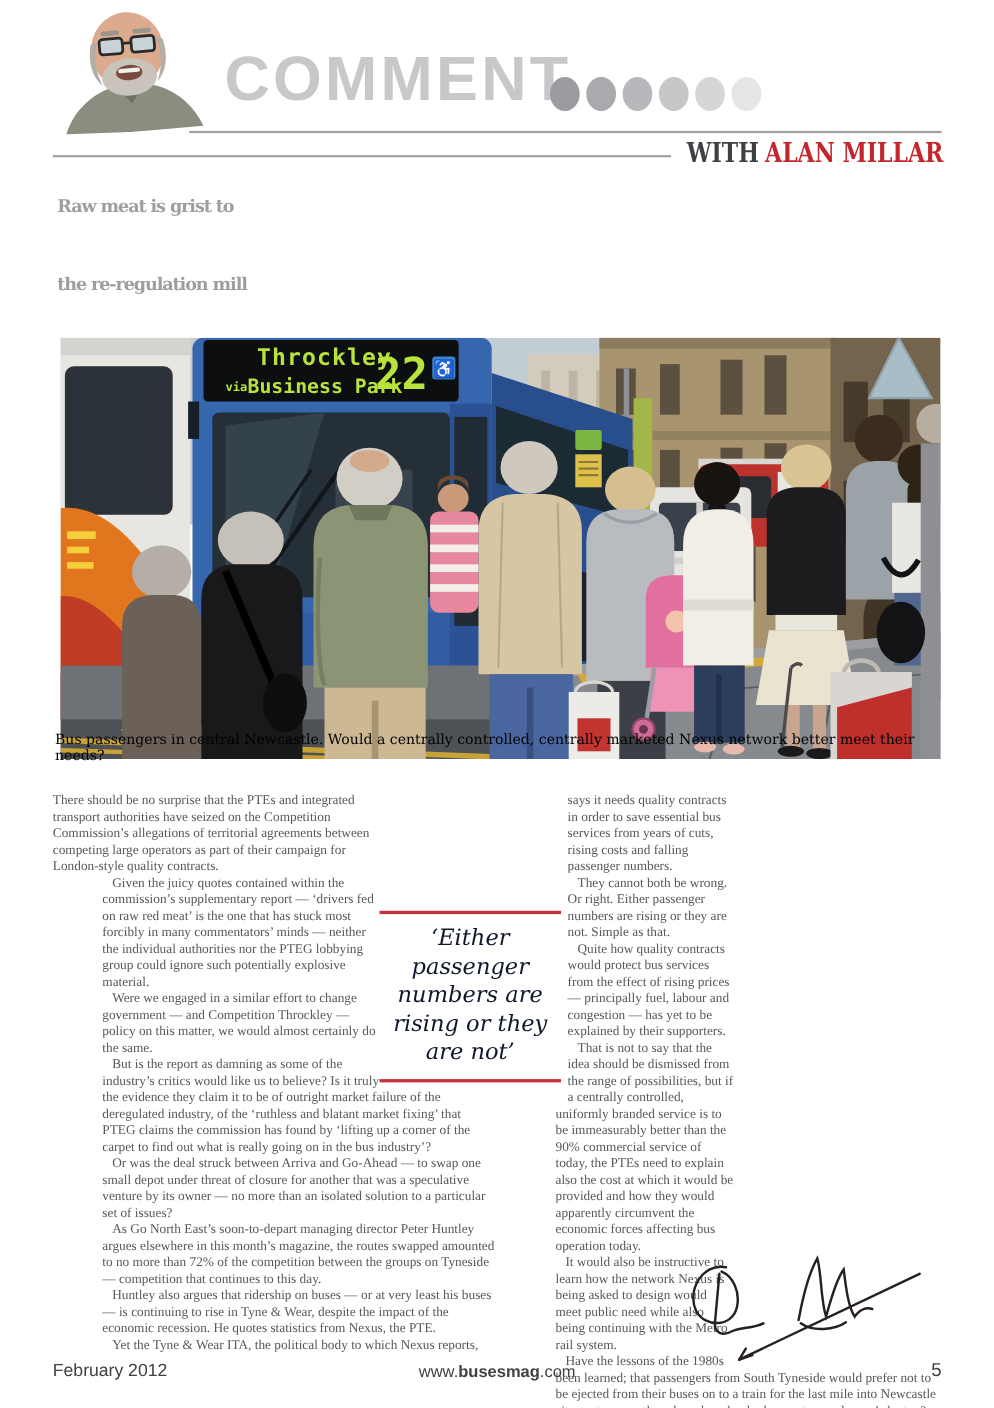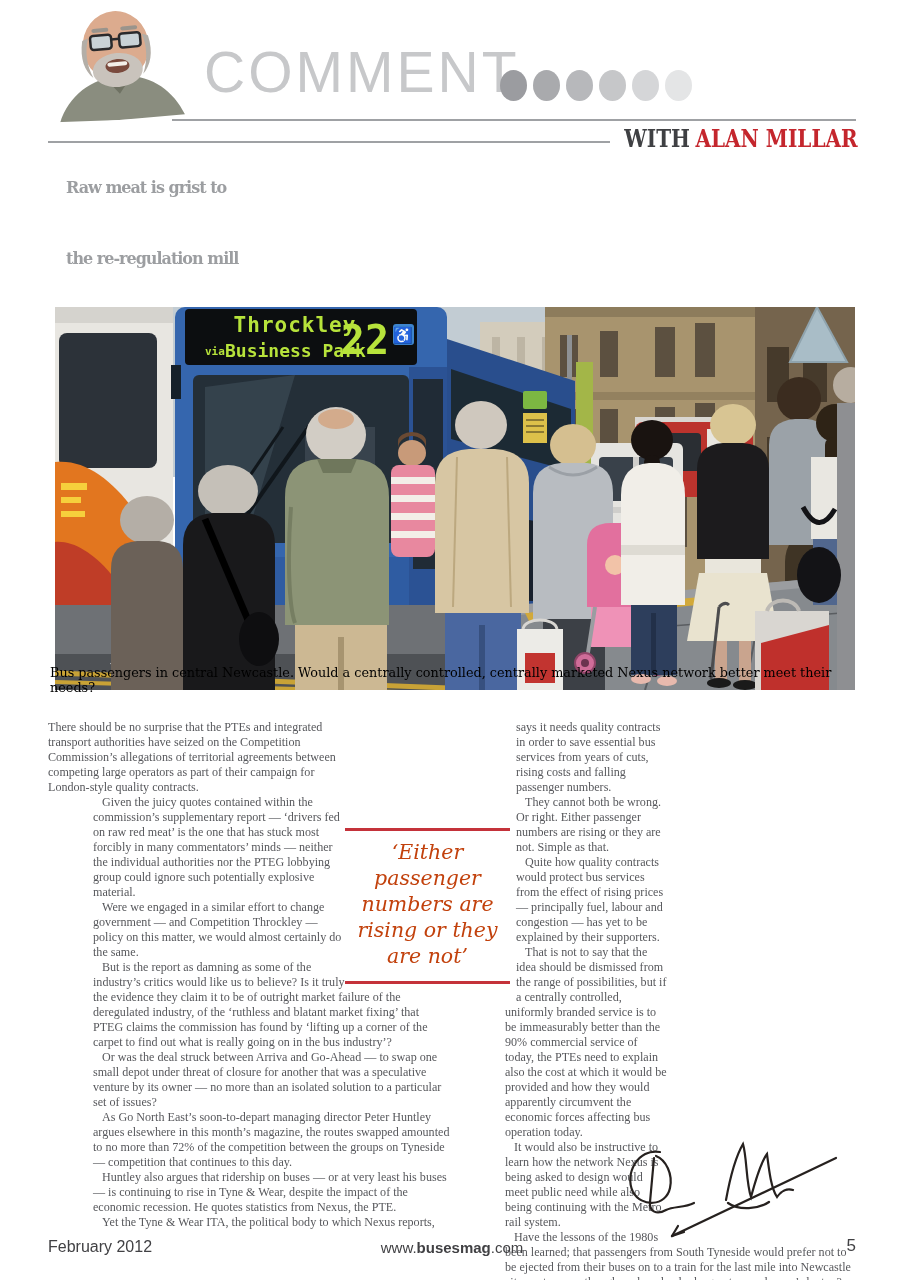--- a/index.html
+++ b/index.html
@@ -4,38 +4,38 @@
 <style>
   html,body{margin:0;padding:0;background:#e9e9e9;}
   .page{
     position:relative;width:904px;height:1280px;margin:0 auto;background:#ffffff;
     font-family:"Liberation Sans",sans-serif;overflow:hidden;
   }
   
   .portrait{position:absolute;left:46px;top:8px;width:142px;height:112px;transform:rotate(-2deg);}
   .comment-title{
     position:absolute;left:204px;top:44px;
-    font-size:57px;font-weight:400;letter-spacing:3px;
+    font-size:57px;font-weight:700;letter-spacing:3px;
     color:var(--comment-gray,#c7c8ca);line-height:1;
   }
   .dots{position:absolute;left:500px;top:70px;display:flex;gap:6px;}
   .dots span{width:27px;height:31px;border-radius:50%;display:block;}
   .rule{position:absolute;height:2px;background:#9fa1a4;}
   .rule-top{left:172px;top:119px;width:684px;}
   .rule-byline{left:48px;top:141px;width:562px;}
   .byline{
     position:absolute;right:46px;top:126px;white-space:nowrap;
     font-family:"DejaVu Serif",serif;font-weight:bold;font-size:25px;line-height:1;
     transform:scaleX(.8);transform-origin:100% 50%;
   }
   .byline .with{color:#3f4043;margin-right:7px;}
   .byline .author{color:var(--accent-red,#c4262d);}
   
   .headline{
-    position:absolute;left:66px;top:152px;width:810px;
+    position:absolute;left:52px;top:152px;width:810px;
     font-family:"DejaVu Serif",serif;font-weight:bold;
     font-size:62px;line-height:71px;letter-spacing:-1px;
     color:var(--headline-gray,#9c9ea1);
   }
   
   .photo{position:absolute;left:55px;top:307px;width:800px;height:383px;}
   .caption{
     position:absolute;left:50px;top:665px;width:806px;
     font-family:"DejaVu Serif",serif;font-weight:normal;font-size:12.8px;color:#000000;
   }
@@ -49,21 +49,21 @@
   .fl-l{float:left;}
   .pq-spacer-left{width:104px;height:182px;margin-top:88px;}
   .pq-spacer-right{width:56px;height:195px;margin-top:90px;}
   .sig-spacer{width:188px;height:100px;margin-top:418px;}
   .pull-quote{
     position:absolute;left:345px;top:828px;width:165px;
     border-top:3px solid var(--pull-quote-red,#c4323a);
     border-bottom:3px solid var(--pull-quote-red,#c4323a);
     padding:8px 6px 12px 6px;box-sizing:border-box;
     font-family:"DejaVu Serif",serif;font-style:italic;
-    font-size:20.5px;line-height:26px;text-align:center;color:#c2410c;
+    font-size:20.5px;line-height:26px;text-align:center;color:#0f172a;
   }
   .signature{position:absolute;left:608px;top:1130px;width:240px;height:122px;}
   
   .footer-date{position:absolute;left:48px;top:1238px;font-size:16px;color:#414144;}
   .footer-url{position:absolute;left:0;right:0;top:1239px;text-align:center;font-size:15px;color:#414144;}
   .footer-url b{font-weight:bold;}
   .footer-page{position:absolute;right:48px;top:1236px;font-size:17px;color:#414144;}
 </style>
 </head>
 <body>

